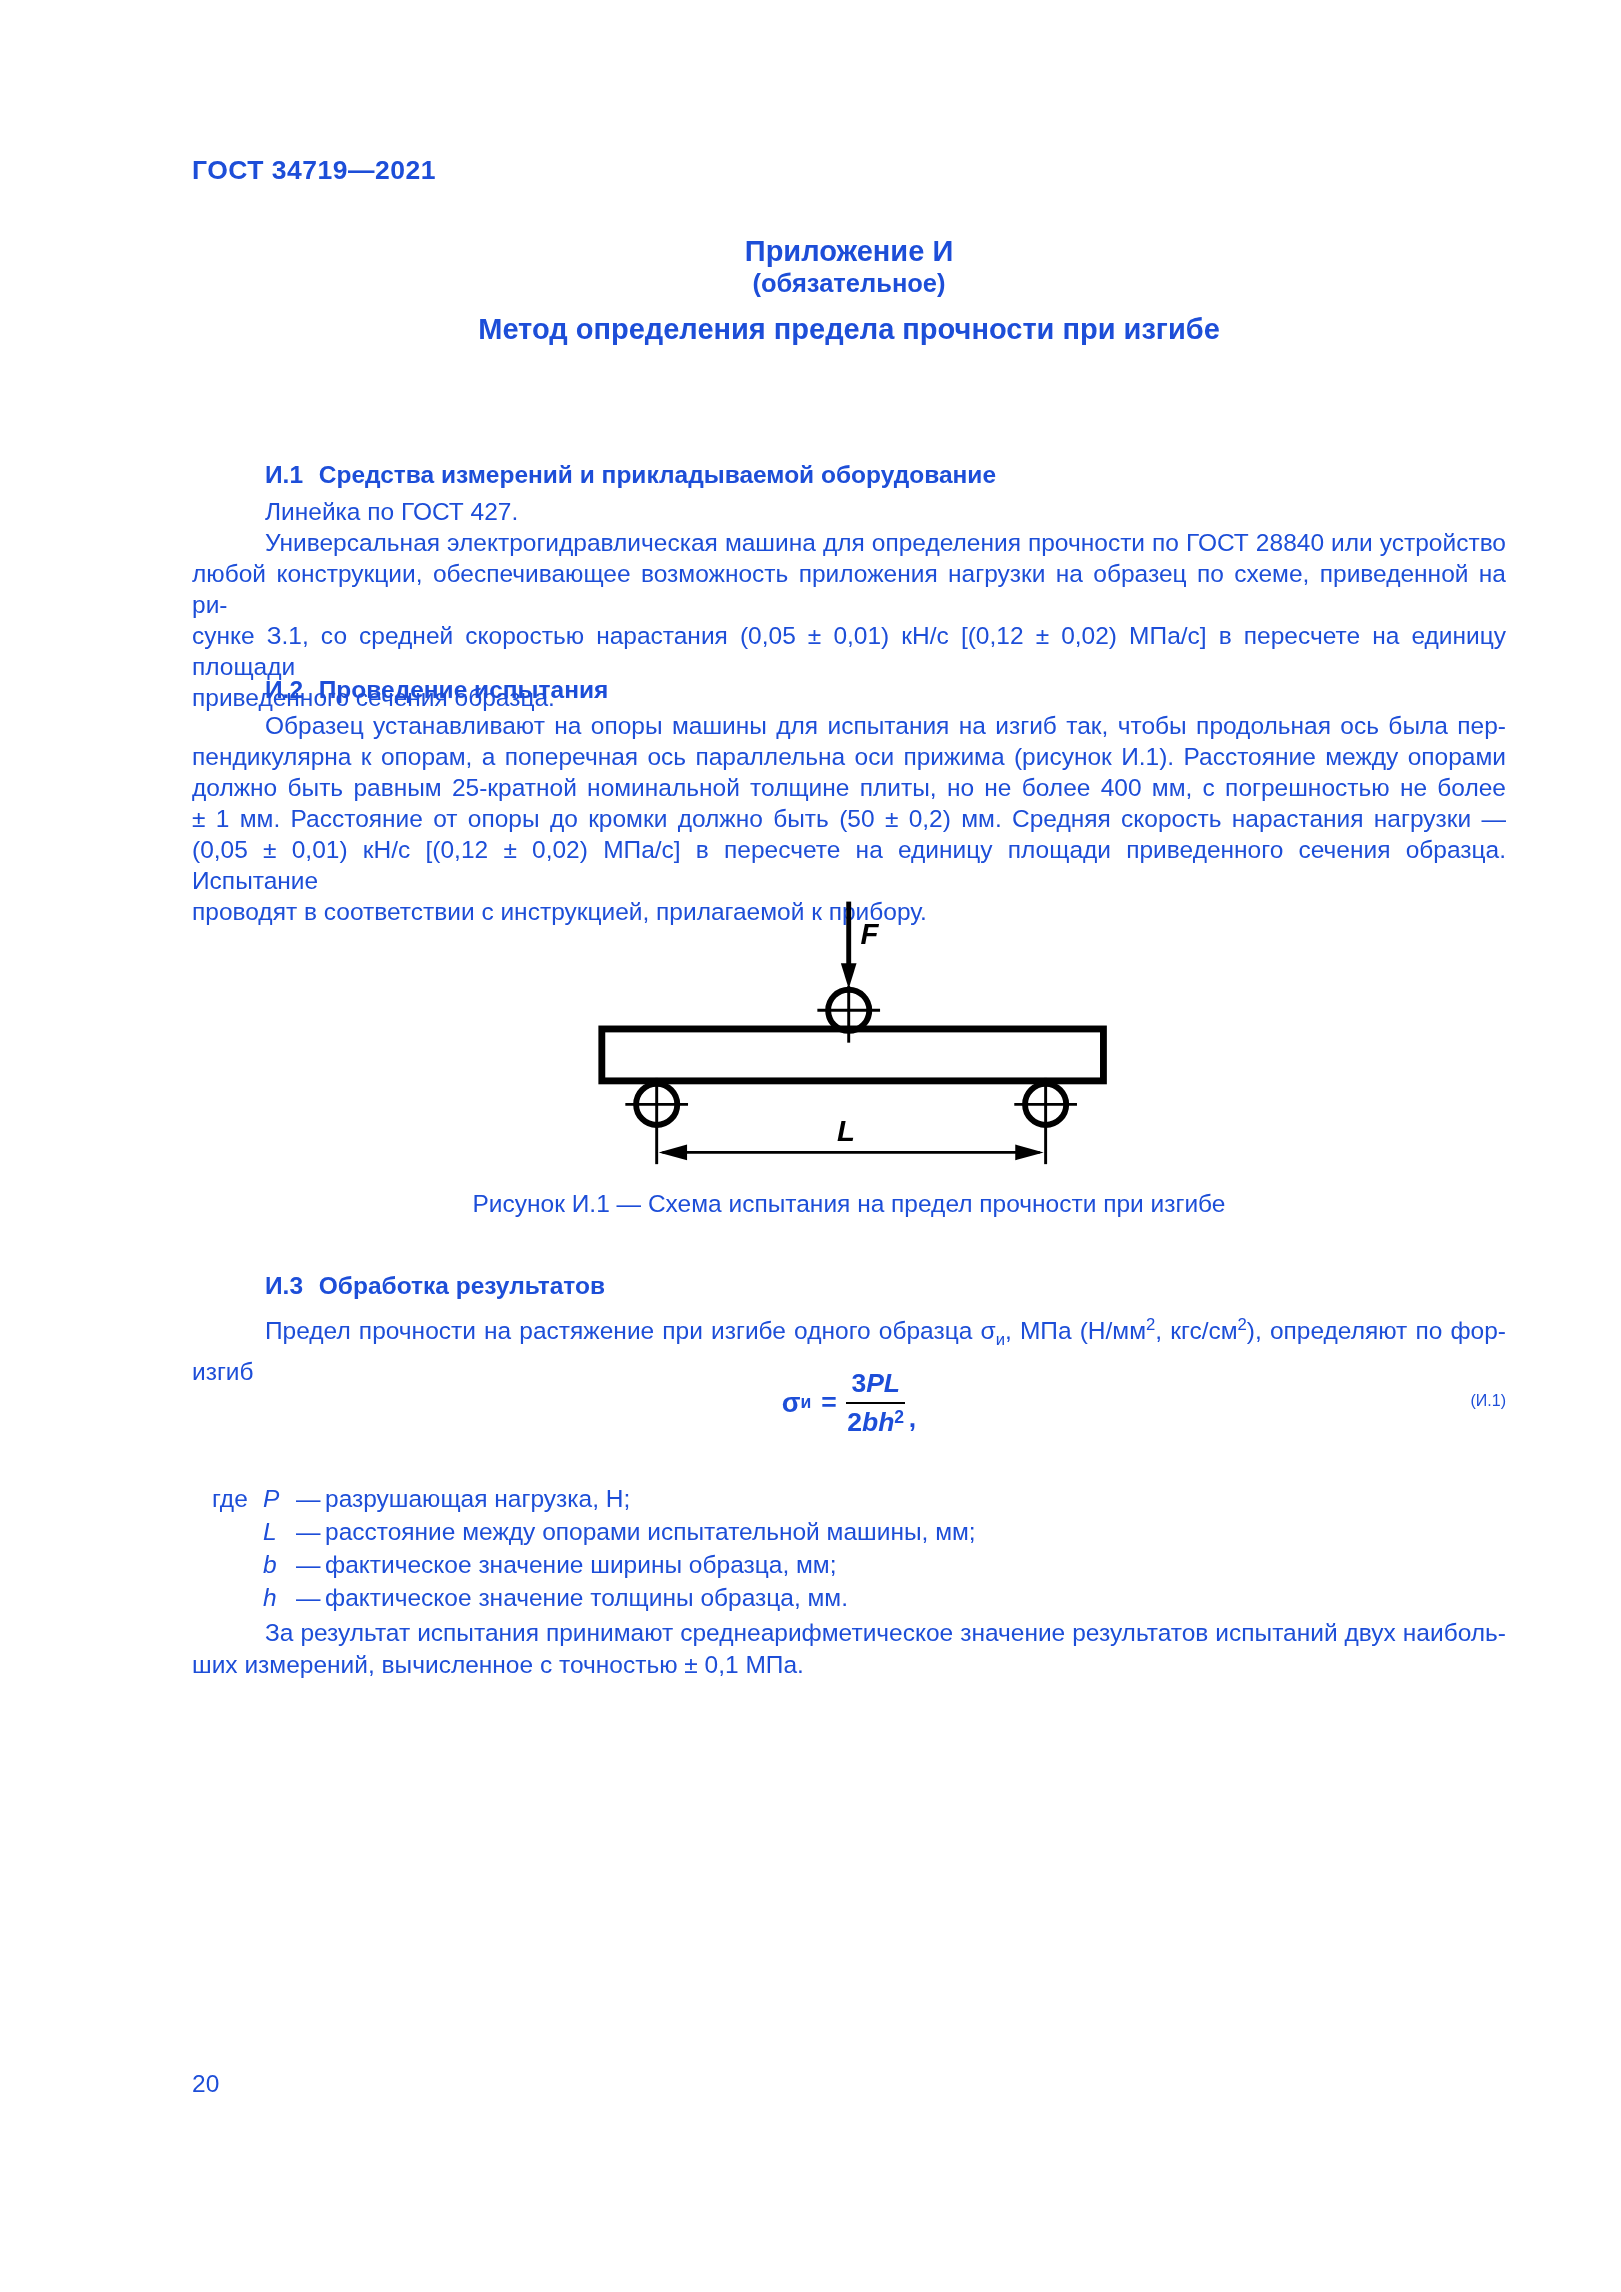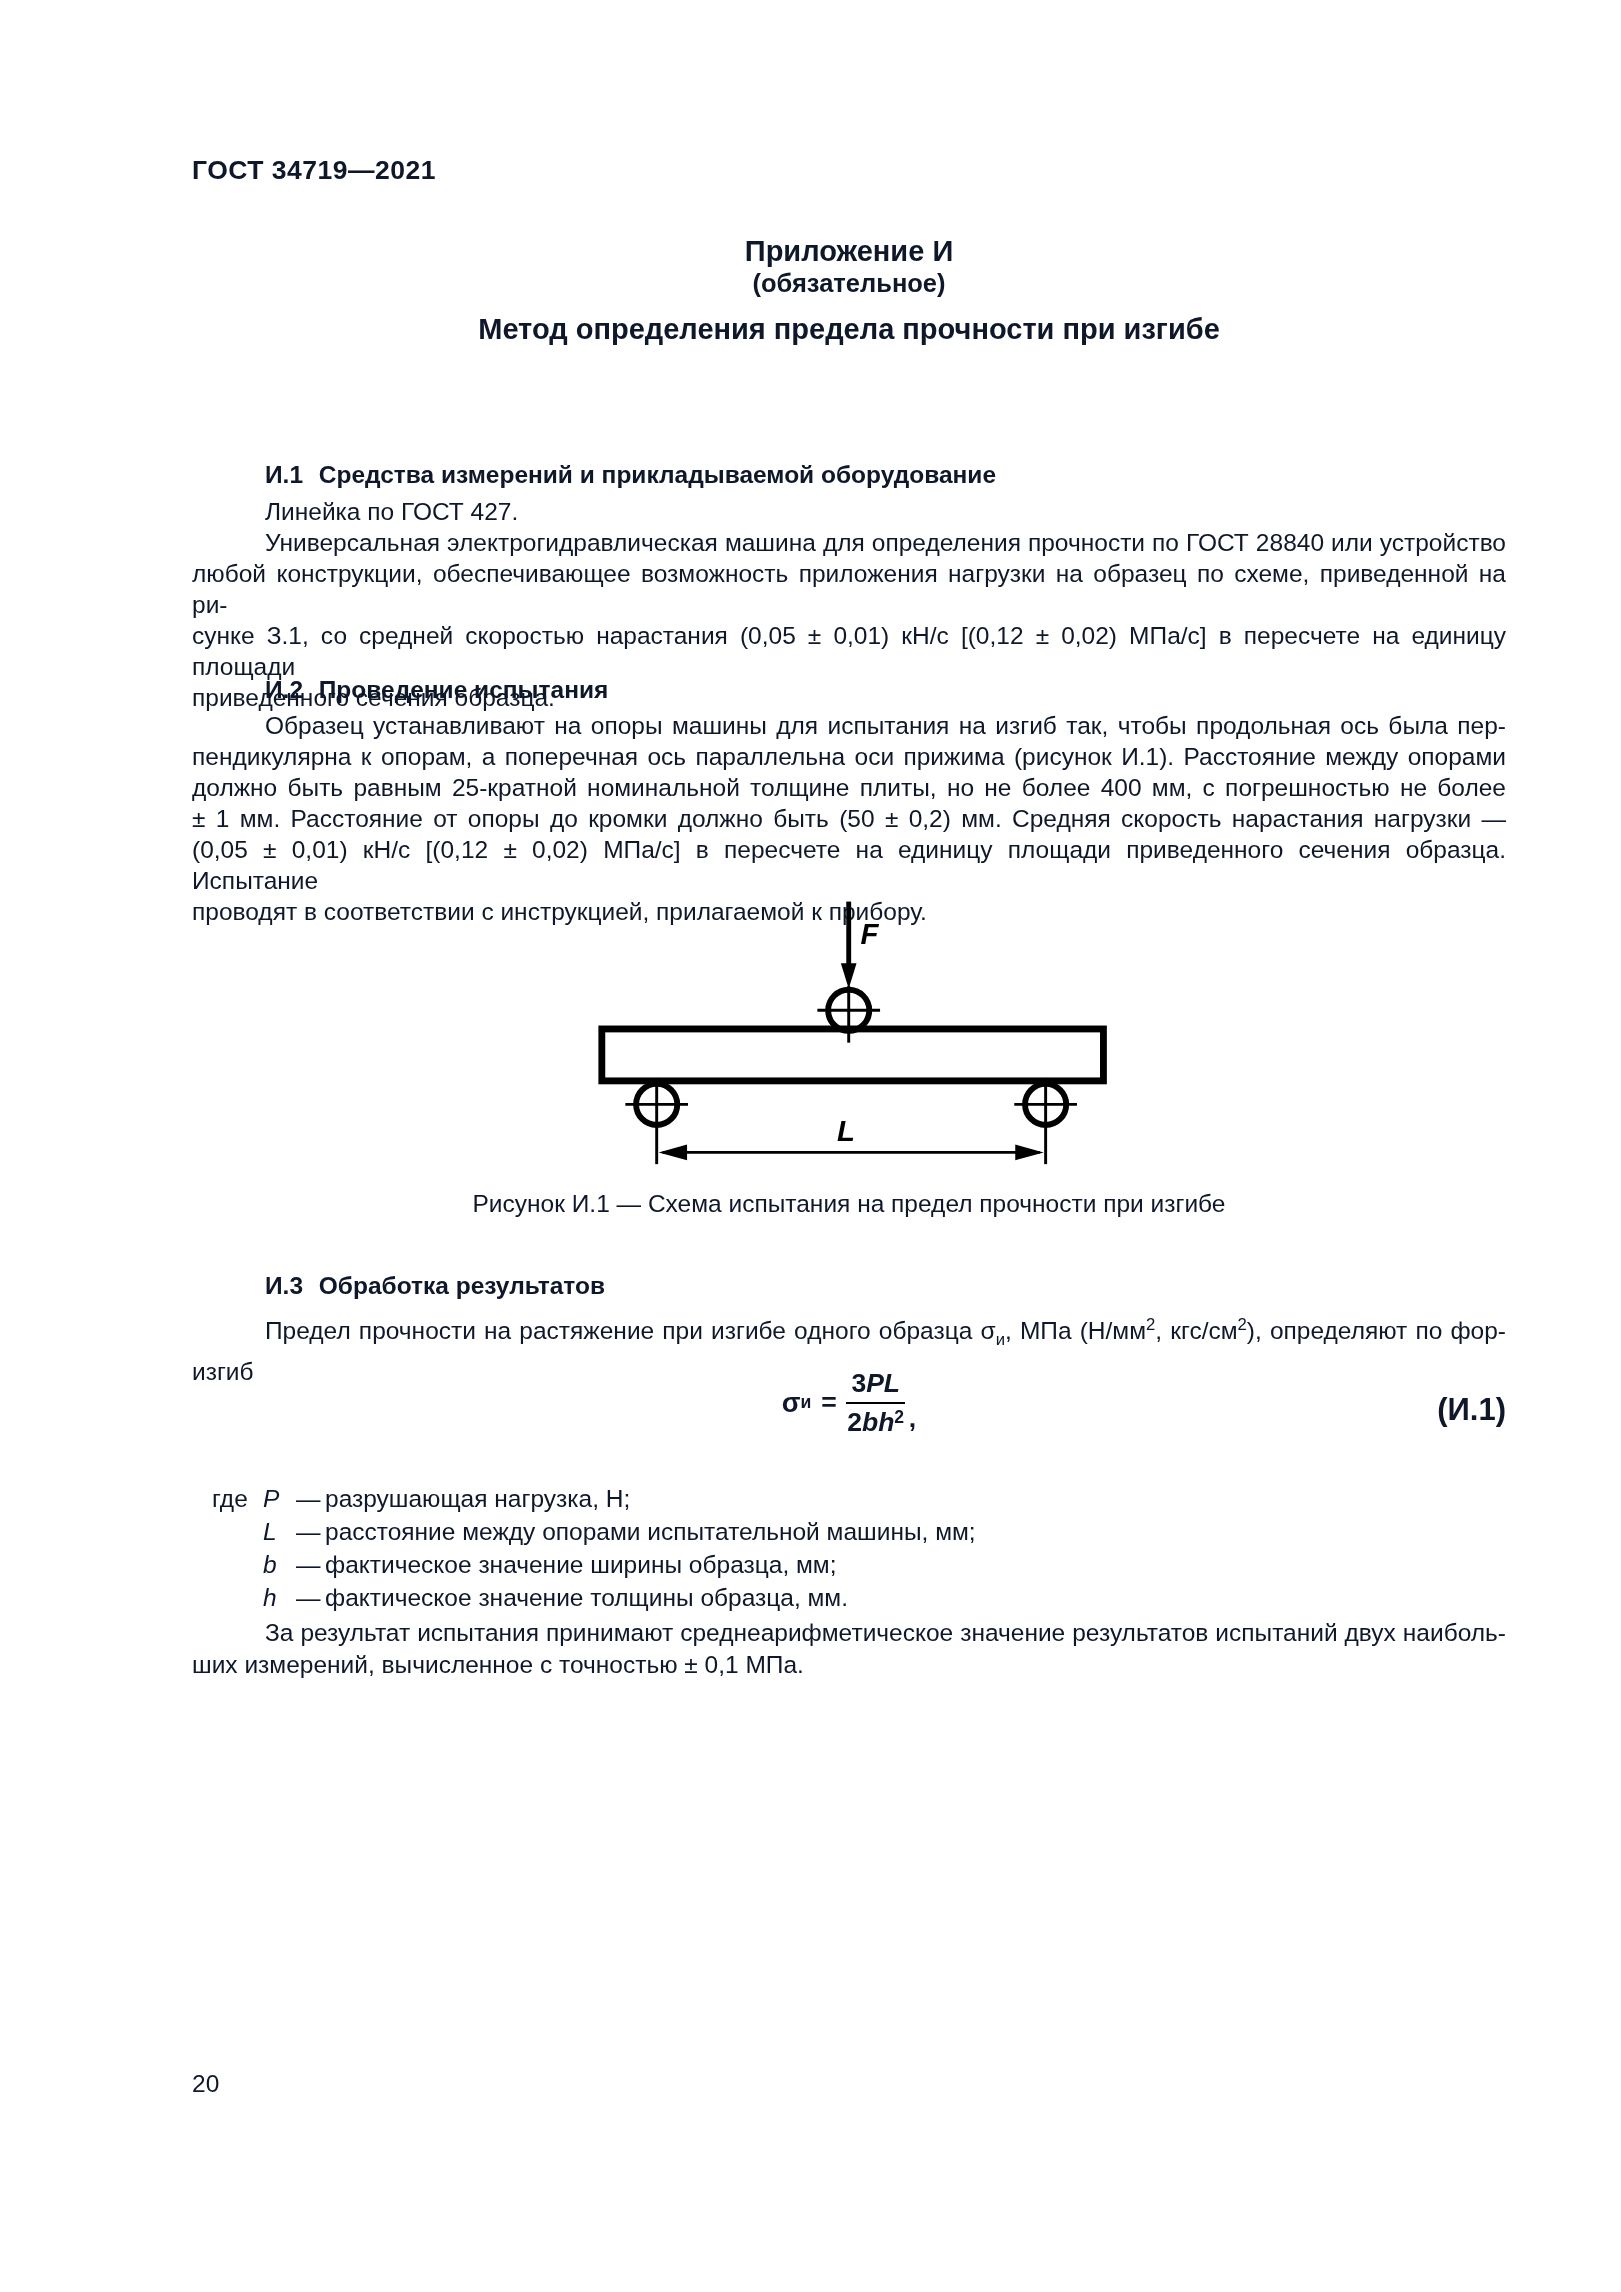--- a/index.html
+++ b/index.html
@@ -1,21 +1,21 @@
 <!DOCTYPE html>
 <html><head>
 <meta charset="utf-8">
 <style>
   html,body{margin:0;padding:0;background:#888;}
   .page{
     position:relative;
     width:1621px;height:2293px;
     background:#ffffff;
     font-family:"Liberation Sans",sans-serif;
-    color:#0f172a;
+    color:#1d4ed8;
     margin:0 auto;
     overflow:hidden;
   }
   .abs{position:absolute;}
   .col{position:absolute;left:192px;width:1314px;}
   .center{text-align:center;}
 
   .doc-header{left:192px;top:155px;font-size:26.5px;font-weight:bold;letter-spacing:0.5px;}
   .app-label{top:235px;font-size:29px;font-weight:bold;}
   .app-sub{top:269px;font-size:25.5px;font-weight:bold;}
@@ -43,21 +43,21 @@
   }
   .formula .sig{font-size:27.4px;}
   .formula .fsub{font-size:17.6px;vertical-align:-6.9px;font-weight:bold;}
   .formula .feq{margin:0 9.8px;}
   .frac{display:inline-flex;flex-direction:column;align-items:center;font-style:italic;}
   .frac .digit{font-style:normal;}
   .fnum{border-bottom:2.9px solid #000;padding:0 4.9px 2.9px 4.9px;}
   .fden{padding-top:2.9px;}
   .fden sup{font-size:17.6px;vertical-align:7.8px;font-style:normal;}
   .fcomma{transform:translateY(15.7px);margin-left:3.9px;}
-  .eqnum{position:absolute;right:0;top:23.5px;font-size:31px;font-weight:bold;}
+  .eqnum{position:absolute;right:0;top:23.5px;font-size:16px;font-weight:normal;}
 
   
   .gde-list{top:1482px;margin-left:20px;}
   .gde-row{display:flex;font-size:24.5px;line-height:33px;}
   .gde-prefix{width:51px;flex:none;}
   .gde-sym{width:33px;flex:none;font-style:italic;}
   .gde-dash{width:29px;flex:none;}
   .gde-desc{flex:1;}
 
   .page-num{left:192px;top:2070px;font-size:24.5px;}

